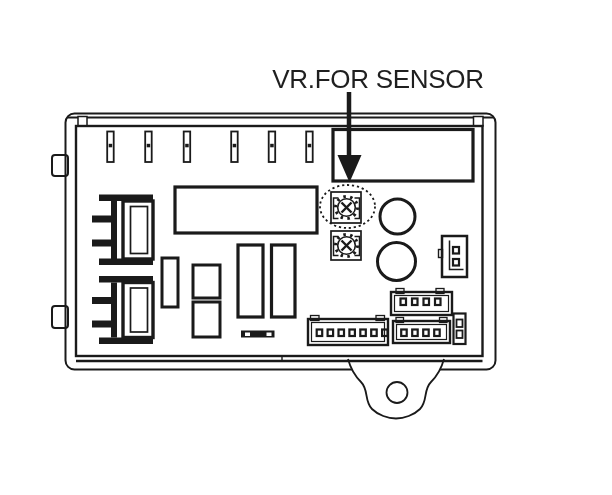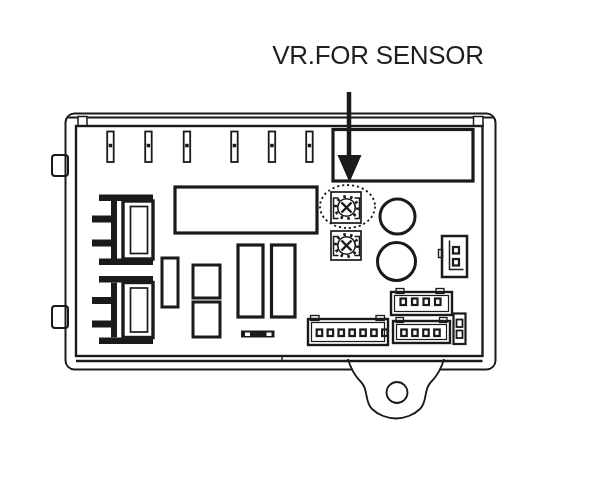--- a/index.html
+++ b/index.html
@@ -5,21 +5,21 @@
   html,body{margin:0;padding:0;background:#ffffff;}
   .stage{
     position:relative;
     width:612px;height:495px;
     background:#ffffff;
     font-family:"Liberation Sans", sans-serif;
     overflow:hidden;
   }
   .callout-label{
     position:absolute;
-    left:270px;top:40px;width:216px;
+    left:270px;top:64px;width:216px;
     text-align:center;
     font-size:26px;
     letter-spacing:-0.3px;
     color:#1f1f1f;
     white-space:nowrap;
   }
   svg{position:absolute;left:0;top:0;}
 </style>
 </head>
 <body>

